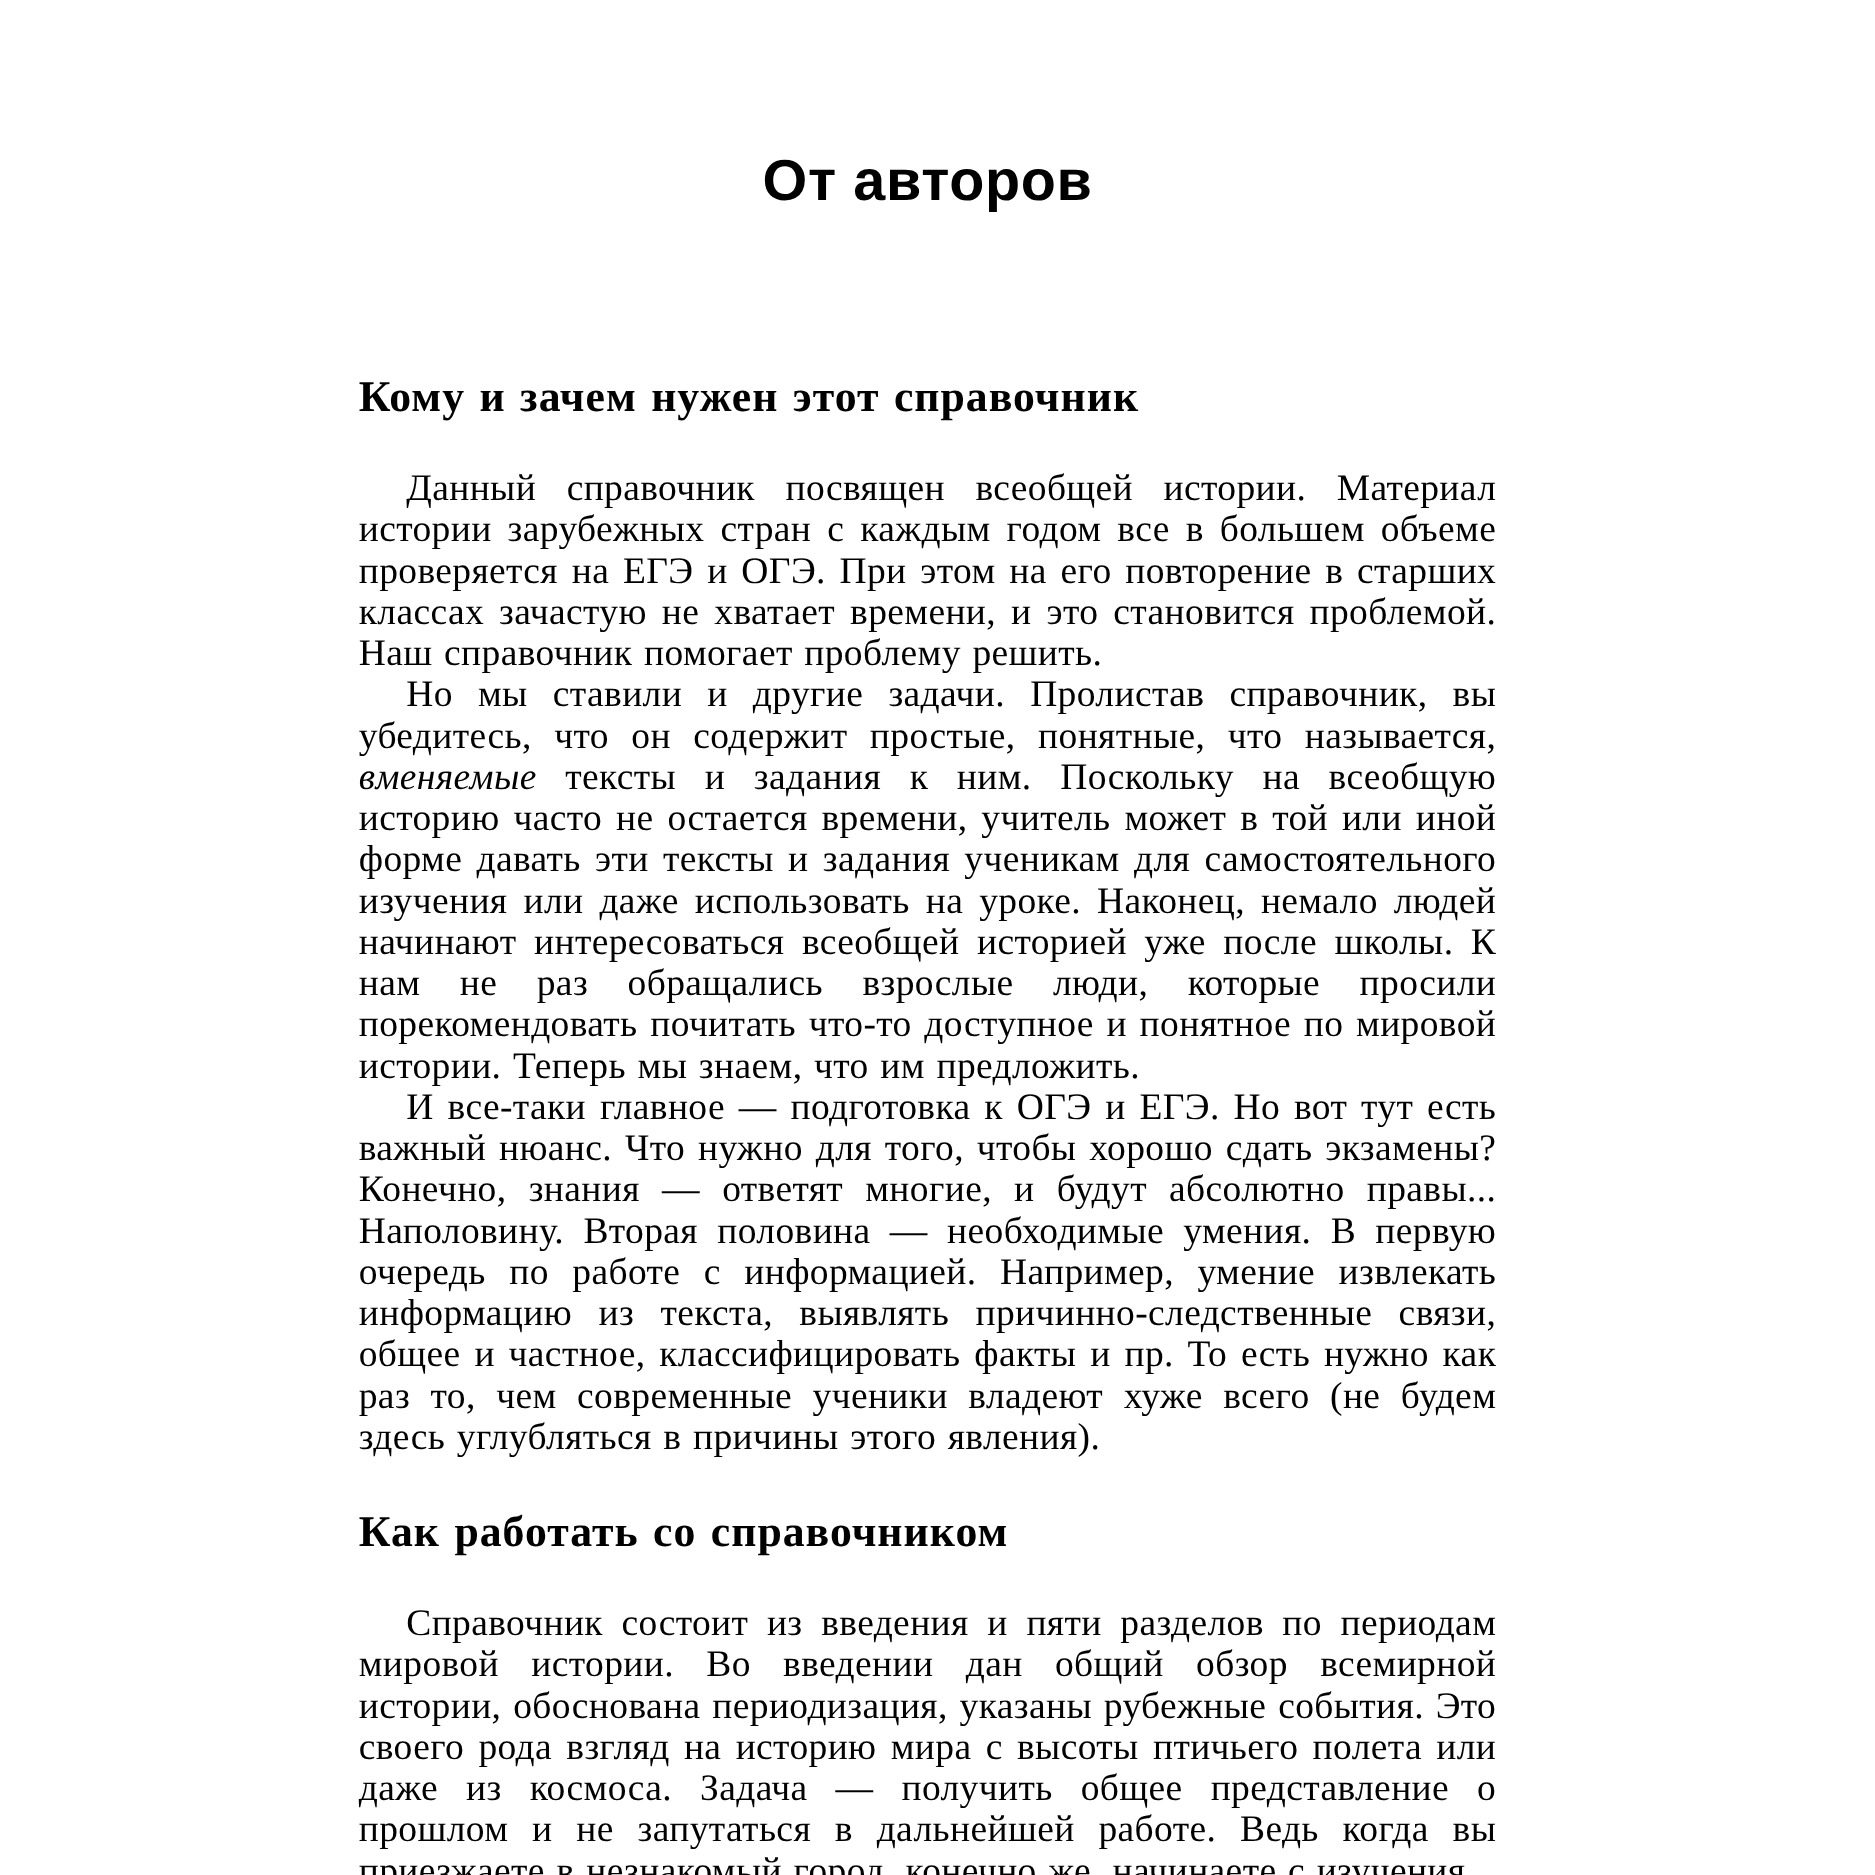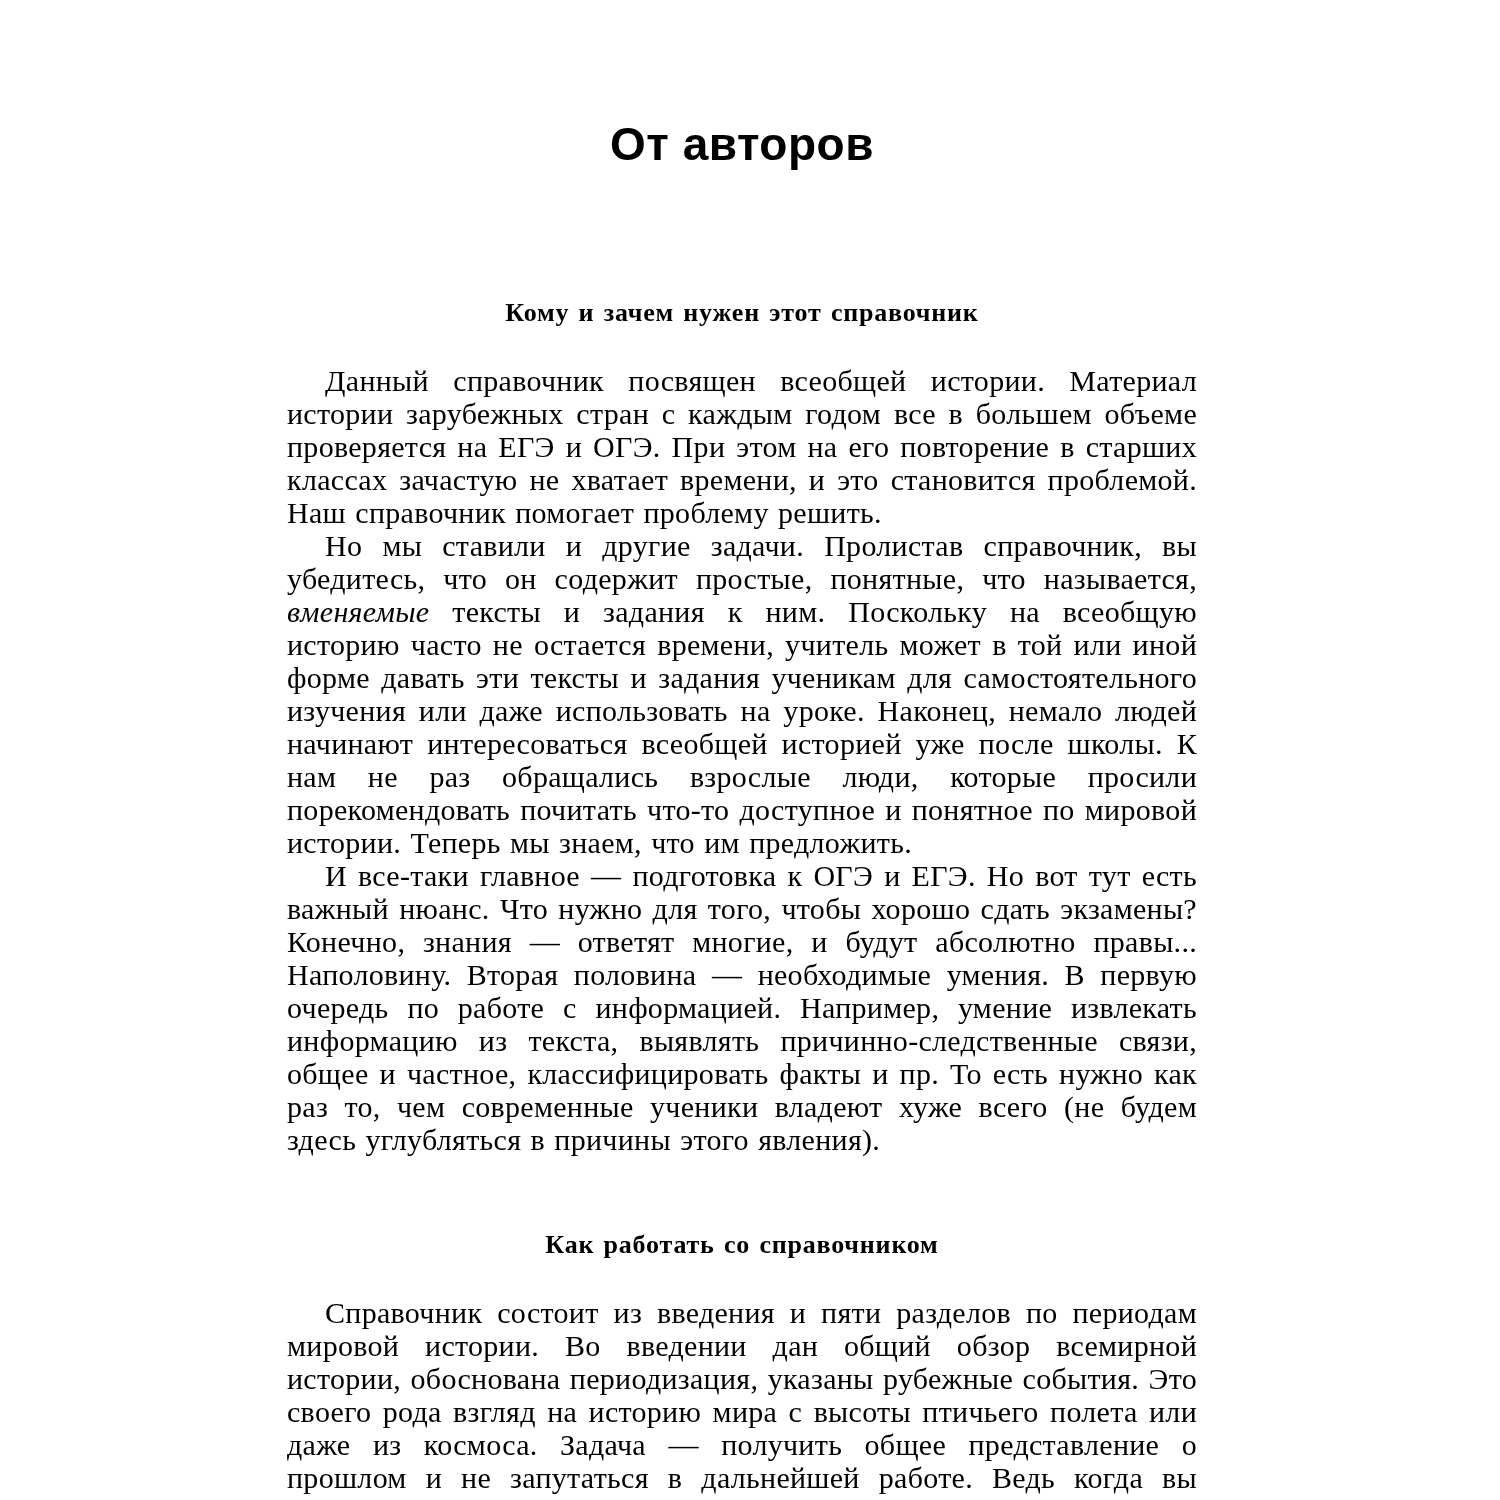--- a/index.html
+++ b/index.html
@@ -25,28 +25,27 @@
     font-weight: bold;
     font-size: 46px;
     line-height: 1.1;
     text-align: center;
     margin: 0 0 128px 0;
     letter-spacing: 0.5px;
   }
   .section-heading {
     font-family: "Liberation Serif", serif;
     font-weight: bold;
-    font-size: 26px;
-    text-align: center;
+    font-size: 35px;
     margin: 0 0 36px 0;
     letter-spacing: 0.8px;
     word-spacing: 2px;
   }
   .section-heading.second {
-    margin-top: 74px;
+    margin-top: 40px;
   }
   .body-paragraph {
     font-size: 30px;
     line-height: 33px;
     text-align: justify;
     text-indent: 38px;
     margin: 0;
     letter-spacing: 0.3px;
     word-spacing: 1.5px;
   }

